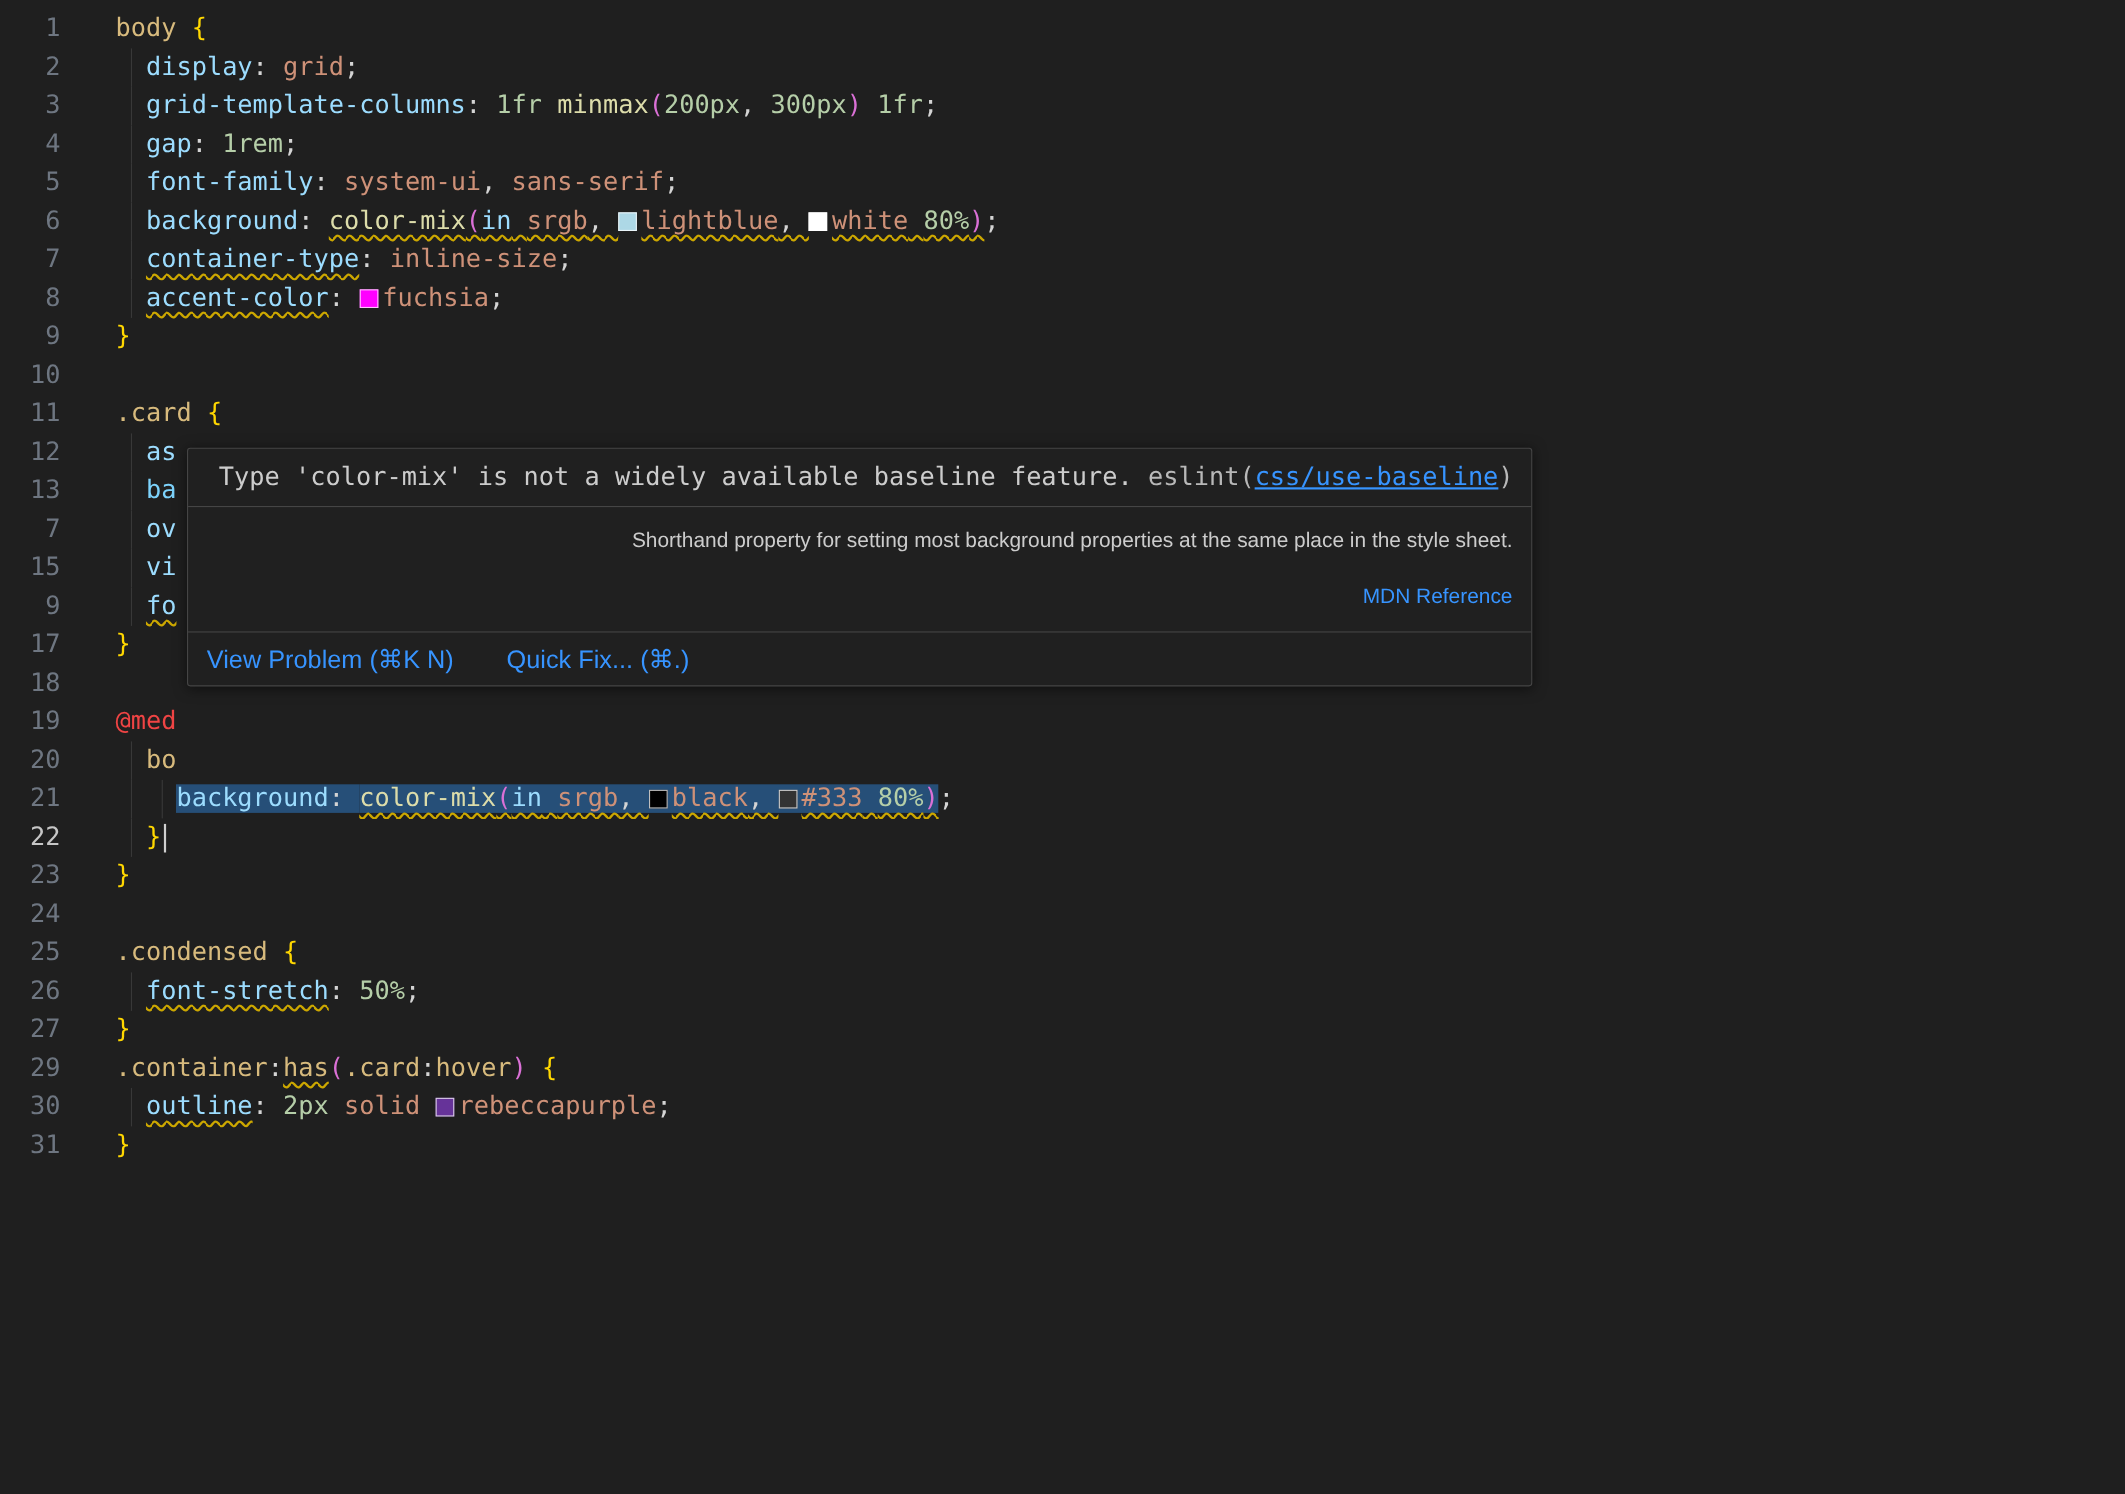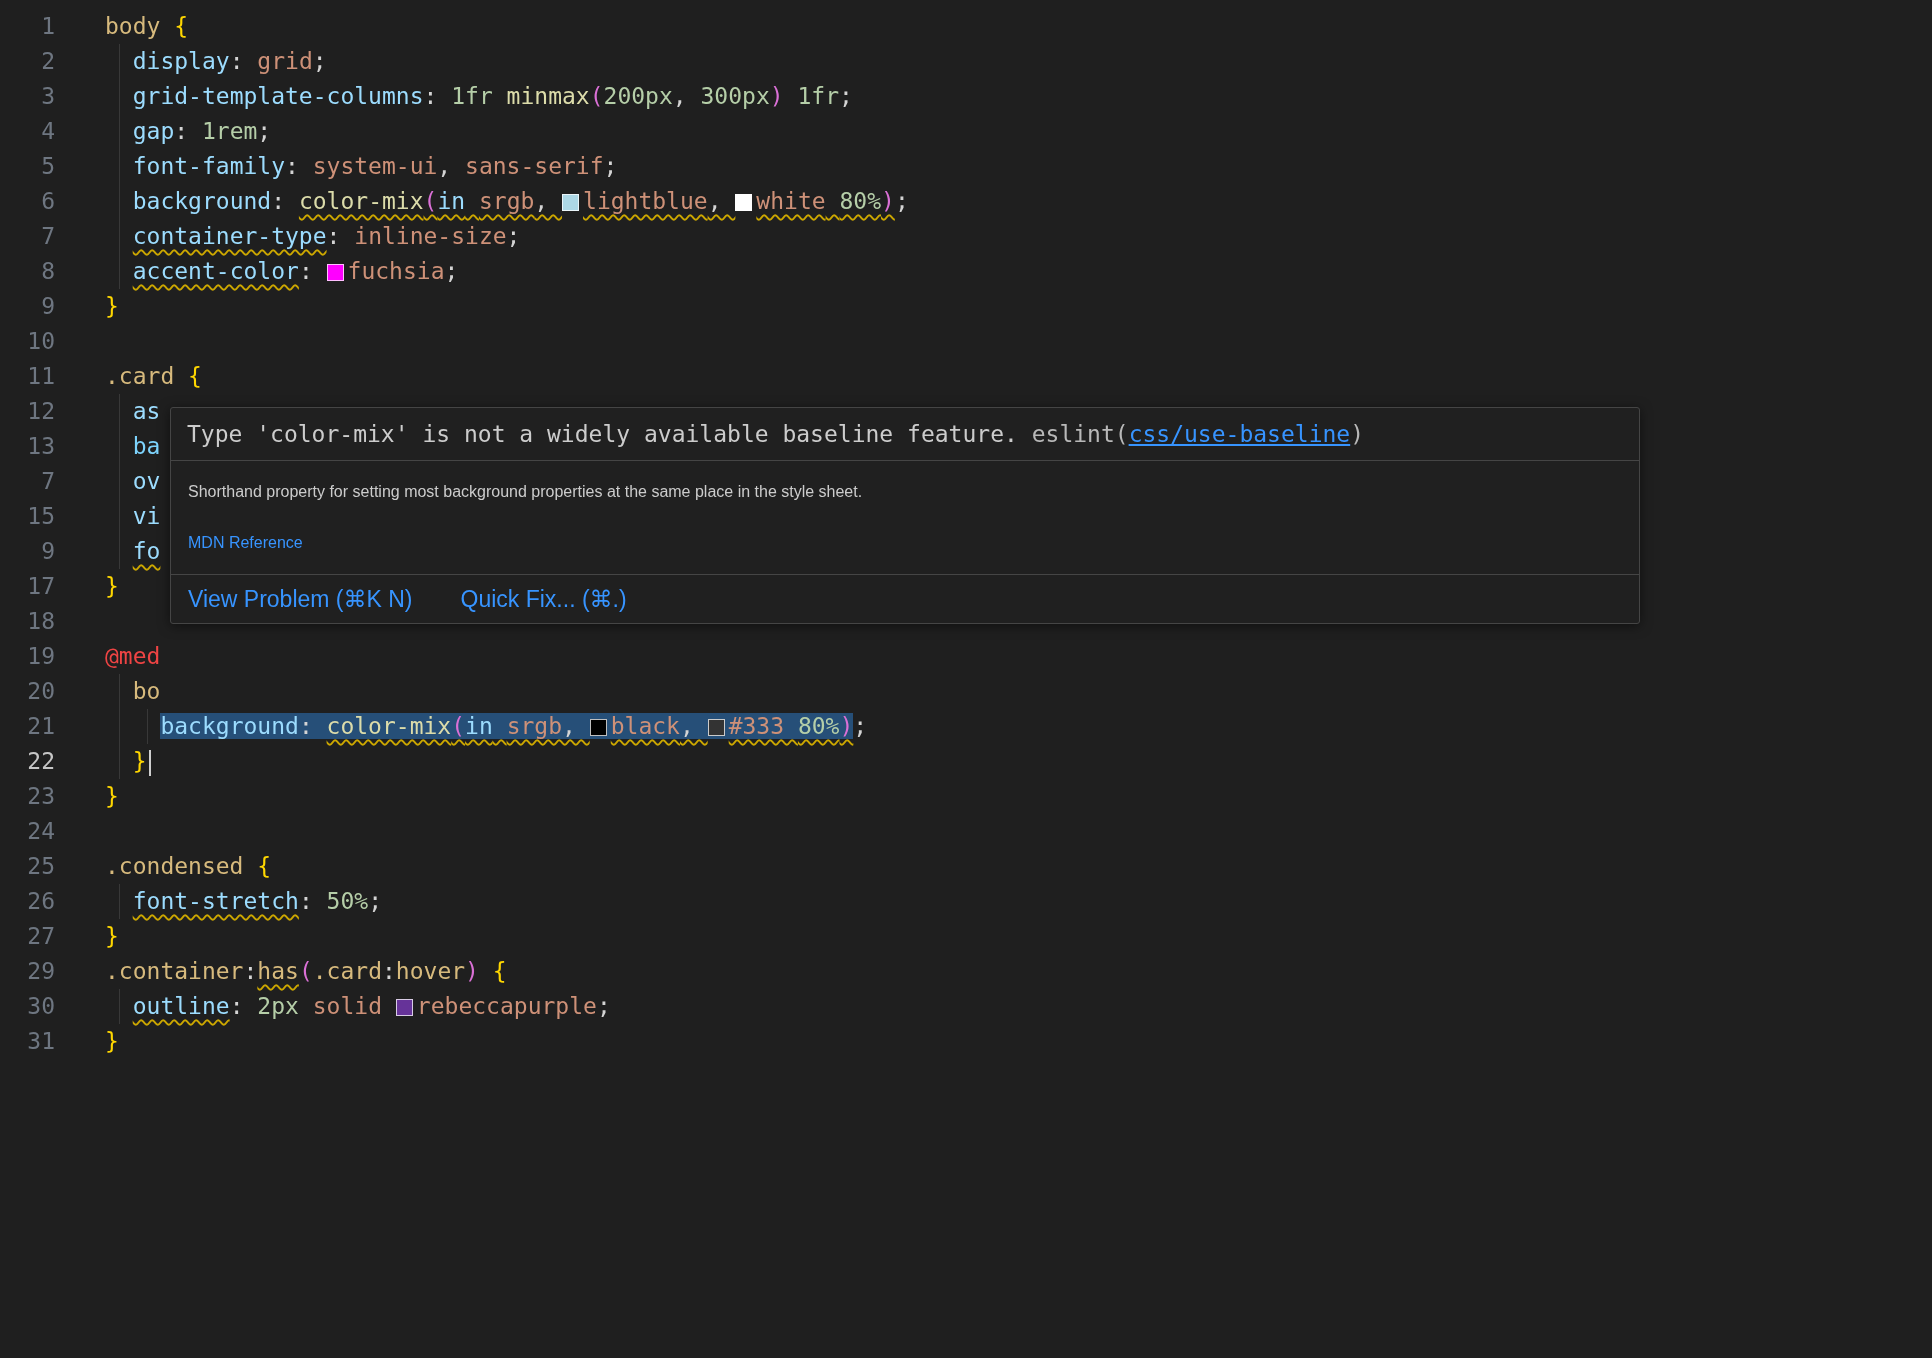--- a/index.html
+++ b/index.html
@@ -30,33 +30,33 @@
     text-underline-offset:5px;
     text-decoration-skip-ink:none;
   }
   .cursor {
     display:inline-block; width:2px; height:26px; background:var(--cursor);
     vertical-align:middle; margin-left:2px;
   }
 
   
   .hover-widget {
-    position:absolute; left:170px; top:407px; width:1470px; box-sizing:border-box;
+    position:absolute; left:170px; top:407px; width:1223px; box-sizing:border-box;
     background:var(--hover_bg); border:1px solid var(--hover_border); border-radius:3px;
-    box-shadow:0 2px 12px rgba(0,0,0,.5); color:var(--hover_text); z-index:10;
+    box-shadow:0 2px 12px rgba(0,0,0,.5); color:var(--hover_text); z-index:10;text-align:right;
   }
   .hover-diag {
     font-family:"DejaVu Sans Mono", monospace; font-size:23px; line-height:28px;
     padding:12px 16px;
   }
   .diag-src { color:#b8b8b8; }
   .link { color:var(--link); text-decoration:none; cursor:pointer; }
   .link.underline { text-decoration:underline; }
   .hover-docs {
-    font-family:"Liberation Sans","DejaVu Sans",sans-serif; font-size:16px; line-height:30px;
+    font-family:"Liberation Sans","DejaVu Sans",sans-serif; font-size:19px; line-height:30px;
     padding:16px 17px 16px; border-top:1px solid var(--hover_border);
   }
   .hover-docs p { margin:0 0 19px; }
   .hover-docs .mdn { display:inline-block; margin-top:2px; }
   .hover-actions {
     font-family:"Liberation Sans","DejaVu Sans",sans-serif; font-size:23px; line-height:26px;
     padding:11px 17px; border-top:1px solid var(--hover_border);
     display:flex; gap:48px;
   }
 </style>

